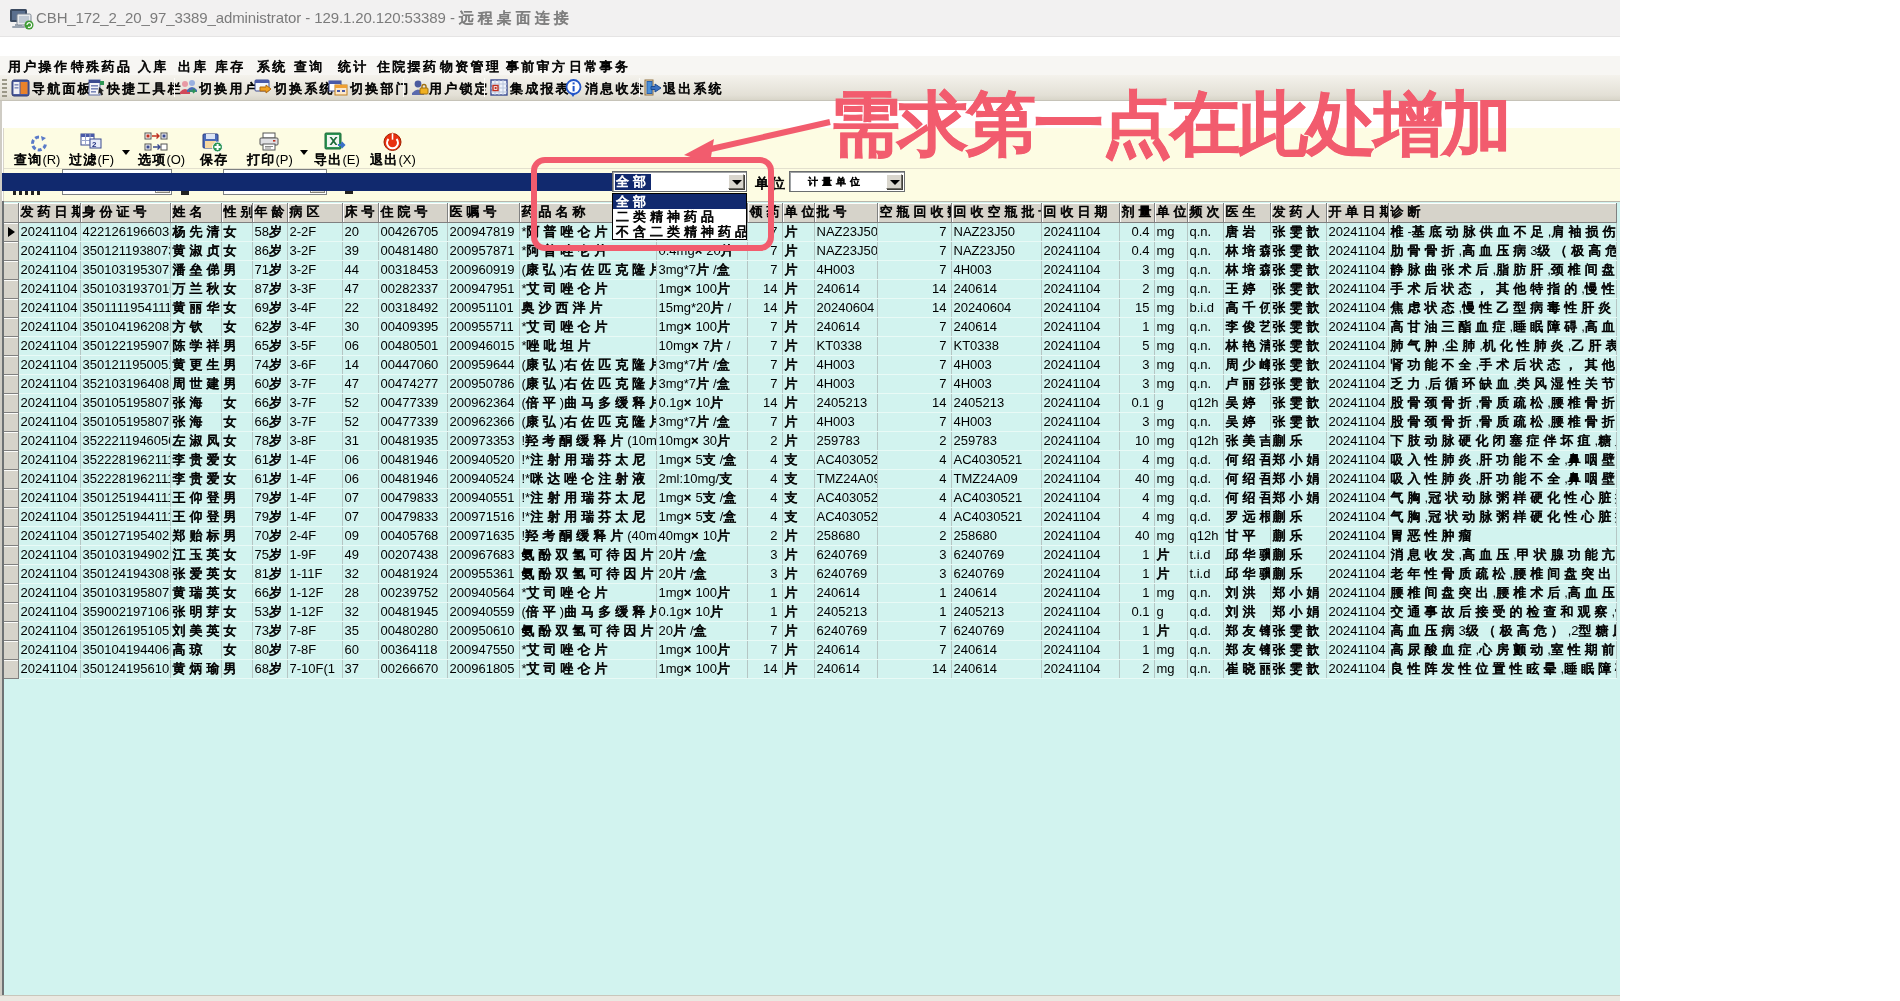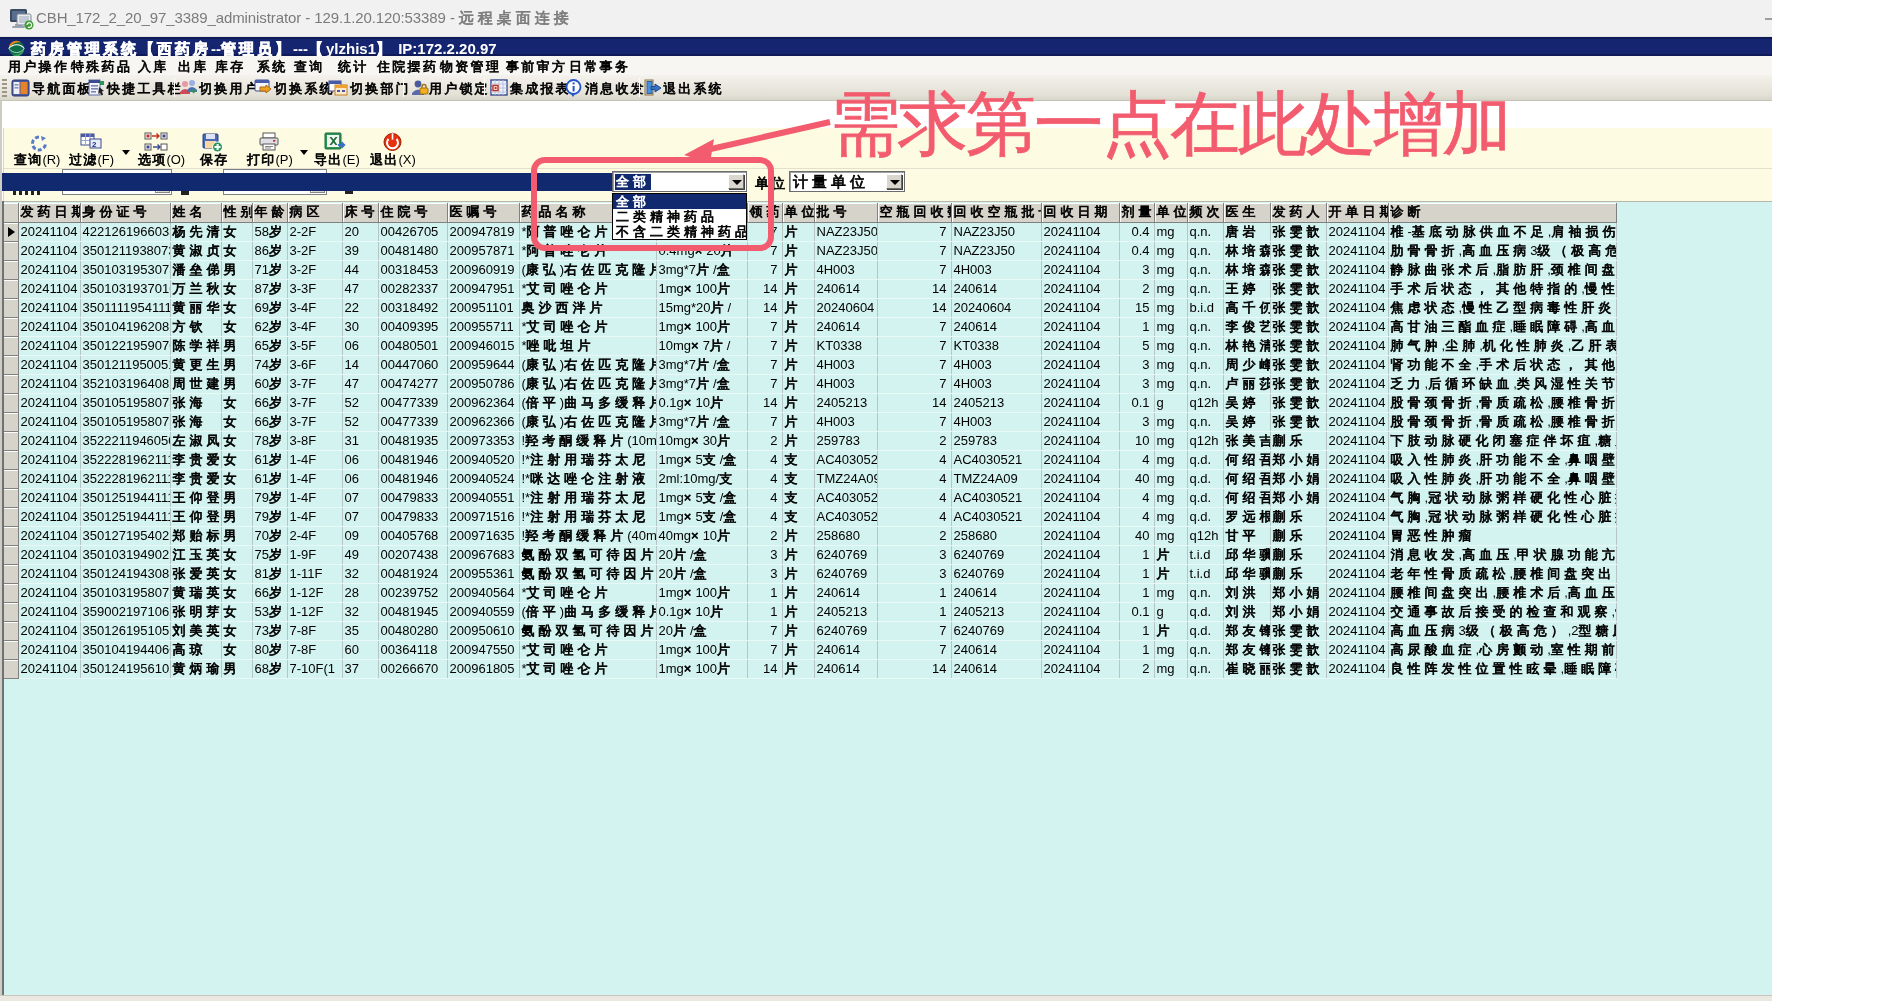--- a/index.html
+++ b/index.html
@@ -1,17 +1,17 @@
 <!DOCTYPE html>
 <html><head><meta charset="utf-8"><style>
 *{margin:0;padding:0;box-sizing:border-box}
 body{width:1900px;height:1001px;overflow:hidden;font-family:"Liberation Sans",sans-serif;position:relative;background:#fff}
 i{font-style:normal}
 .k{letter-spacing:4px;-webkit-text-stroke:.7px currentColor}
-#root{position:absolute;left:0;top:0;width:1772px;height:1001px;overflow:hidden}
+#root{position:absolute;left:0;top:0;width:1620px;height:1001px;overflow:hidden}
 
 #tbar{position:absolute;left:0;top:0;width:1900px;height:37px;background:#f2f1f1;border-bottom:1px solid #e5e4e4}
 #tbar .txt{position:absolute;left:36px;top:9px;font-size:15px;color:#7b7b7b;letter-spacing:-.1px}
 #tbar .txt .k{letter-spacing:4px;-webkit-text-stroke:.7px currentColor}
 #appbar{position:absolute;left:0;top:37px;width:1900px;height:19px;background:#16256f;border-top:2px solid #0e1b58;border-bottom:2px solid #0e1b58}
 #appbar .txt{position:absolute;left:31px;top:1px;font-size:15px;font-weight:bold;color:#fff;white-space:nowrap}
 #appbar .txt .k{letter-spacing:3px}
 #menubar{position:absolute;left:0;top:56px;width:1900px;height:19px;background:#f7f6f3}
 #menubar span{position:absolute;top:2px;font-size:13px;color:#000}
 #menubar .k{letter-spacing:2.3px}
@@ -32,21 +32,21 @@
 .tbtn .k{letter-spacing:1.2px}
 .drop{position:absolute;top:22px;width:0;height:0;border-left:4px solid transparent;border-right:4px solid transparent;border-top:5px solid #000}
 
 .ffield{position:absolute;background:#fff;border:1px solid #7e8183}
 .fbtn{position:absolute;width:15px;height:14px;background:#d9d6cd;border:1px solid #8a887e;box-shadow:inset 1px 1px 0 #fff}
 #navbar{position:absolute;left:0px;top:173px;width:612px;height:18px;background:#11296e}
 .combo{position:absolute;top:171px;height:21px;background:#fff;border:1px solid #6a6d6f;box-shadow:inset 1px 1px 0 #9fa2a4}
 .combo .cb{position:absolute;right:2px;top:2px;width:16px;height:15px;background:#d9d6cd;border:1px solid #fff;border-right-color:#6f6d65;border-bottom-color:#6f6d65;box-shadow:1px 1px 0 #403f3a}
 .combo .cb:after{content:"";position:absolute;left:3px;top:5px;border-left:5px solid transparent;border-right:5px solid transparent;border-top:5px solid #000}
 .combo .sel{position:absolute;left:2px;top:2px;background:#11296e;color:#fff;font-size:13px;padding:0 1px;height:16px;line-height:16px}
-.combo .txt{position:absolute;left:3px;top:2px;font-size:15px;height:16px;line-height:16px}
+.combo .txt{position:absolute;left:18px;top:2px;font-size:10px;height:16px;line-height:16px}
 .combo .k{letter-spacing:4px;-webkit-text-stroke:.7px currentColor}
 #unitlbl{position:absolute;left:755px;top:175px;font-size:14px}
 #unitlbl .k{letter-spacing:2px}
 
 #list{position:absolute;left:612px;top:193px;width:135px;height:47px;background:#fff;border:1px solid #000;z-index:5;font-size:13px}
 #list .it{height:15px;line-height:15px;padding-left:3px;white-space:nowrap;overflow:hidden}
 #list .it.on{background:#11296e;color:#fff}
 #list .k{letter-spacing:4px;-webkit-text-stroke:.7px currentColor}
 
 #gridwrap{position:absolute;left:0px;top:201px;width:1900px;height:794px;background:#d2f3ef;border-top:1px solid #b9b6ab}
@@ -54,21 +54,21 @@
 #grid{position:absolute;left:3px;top:1px;border-collapse:collapse;table-layout:fixed;font-size:13px;background:#d2f3ef}
 #grid td{height:19px;padding:0 1px 0 2px;border-right:1px solid #b5c6c4;border-bottom:1px solid #e9faf6;white-space:nowrap;overflow:hidden;color:#000}
 #grid td.r{text-align:right;padding-right:4px}
 #grid tr.hr td{background:#d6d3ca;border-right:1px solid #808080;border-bottom:1px solid #808080;box-shadow:inset 1px 1px 0 #fdfdfb;height:19px}
 #grid td.hs,#grid td.s{background:#d6d3ca;border-right:1px solid #808080;box-shadow:inset 1px 1px 0 #fdfdfb;border-bottom:1px solid #808080}
 .tri{display:inline-block;margin:3px 0 0 3px;width:0;height:0;border-top:5px solid transparent;border-bottom:5px solid transparent;border-left:7px solid #000}
 #grid .k{letter-spacing:4px;-webkit-text-stroke:.7px currentColor}
 #bstrip{position:absolute;left:0;top:995px;width:1900px;height:6px;background:#eae8e1;border-top:1px solid #c9c6bb}
 
 #redrect{position:absolute;left:531px;top:157px;width:243px;height:94px;border:6px solid #f25c6e;border-radius:14px;z-index:9}
-#redtext{position:absolute;left:830px;top:89px;font-size:70px;line-height:70px;font-weight:normal;color:#f25c6e;white-space:nowrap;z-index:9;-webkit-text-stroke:4px #f25c6e}
+#redtext{position:absolute;left:830px;top:89px;font-size:70px;line-height:70px;font-weight:bold;color:#f25c6e;white-space:nowrap;z-index:9;-webkit-text-stroke:4px #f25c6e}
 #redtext .k{letter-spacing:-2px}
 #redarrow{position:absolute;left:670px;top:105px;z-index:9}
 
 .wb{position:absolute;top:40px;width:16px;height:14px;background:#d9d6cd;border:1px solid #fff;border-right-color:#55544e;border-bottom-color:#55544e;box-shadow:1px 1px 0 #26261f;z-index:2}
 </style></head><body>
 <div id="root">
 
 <div id="tbar">
  <svg style="position:absolute;left:9px;top:7px" width="26" height="24" viewBox="0 0 26 24">
   <rect x="1" y="2" width="17" height="13" rx="1.5" fill="#3b4a60"></rect>
@@ -82,30 +82,20 @@
  </svg>
  <div class="txt">CBH_172_2_20_97_3389_administrator - 129.1.20.120:53389 - <i class="k">远程桌面连接</i></div>
  <svg style="position:absolute;left:1758px;top:8px" width="140" height="22" viewBox="0 0 140 22">
   <line x1="7" y1="11" x2="23" y2="11" stroke="#8b8b8b" stroke-width="1.6"></line>
   <rect x="64" y="3" width="15" height="15" fill="none" stroke="#9a9a9a" stroke-width="1.6"></rect>
   <line x1="120" y1="3" x2="136" y2="19" stroke="#9a9a9a" stroke-width="1.6"></line>
   <line x1="136" y1="3" x2="120" y2="19" stroke="#9a9a9a" stroke-width="1.6"></line>
  </svg>
 </div>
 
-<div id="appbar">
- <svg style="position:absolute;left:8px;top:1px" width="17" height="17" viewBox="0 0 18 18">
-  <circle cx="9" cy="9" r="8.2" fill="#0c6e46"></circle>
-  <path d="M.8 9 A8.2 8.2 0 0 1 14 2.6 C10 1.5 4 3.5 .8 9z" fill="#e8821c"></path>
-  <path d="M17.2 9 A8.2 8.2 0 0 1 4 15.4 C8.5 16.5 14.5 14.5 17.2 9z" fill="#35a05a"></path>
-  <path d="M.8 9 C5 4 13 3.2 17.2 9" stroke="#fff" stroke-width="1.1" fill="none"></path>
-  <path d="M.8 9 C5 14.5 13 15 17.2 9" stroke="#d8e8e0" stroke-width=".8" fill="none"></path>
- </svg>
- <div class="txt"><i class="k">药房管理系统【西药房</i>--<i class="k">管理员】</i>---<i class="k">【</i>ylzhis1<i class="k">】</i>&nbsp;IP:172.2.20.97</div>
-</div>
 <div class="wb" style="left:1866px"><svg width="14" height="12">
         <rect x="2" y="8" width="7" height="2" fill="#000"></rect>
       </svg></div>
 <div class="wb" style="left:1883px;width:15px"><svg width="14" height="12">
         <rect x="4" y="1" width="8" height="7" fill="none" stroke="#000" stroke-width="1.6"></rect>
         <rect x="1" y="4" width="8" height="7" fill="#d9d6cd" stroke="#000" stroke-width="1.6"></rect>
       </svg></div>
 <div id="menubar">
       <span style="left:8px"><i class="k">用户操作</i></span>
       <span style="left:71px"><i class="k">特殊药品</i></span>

